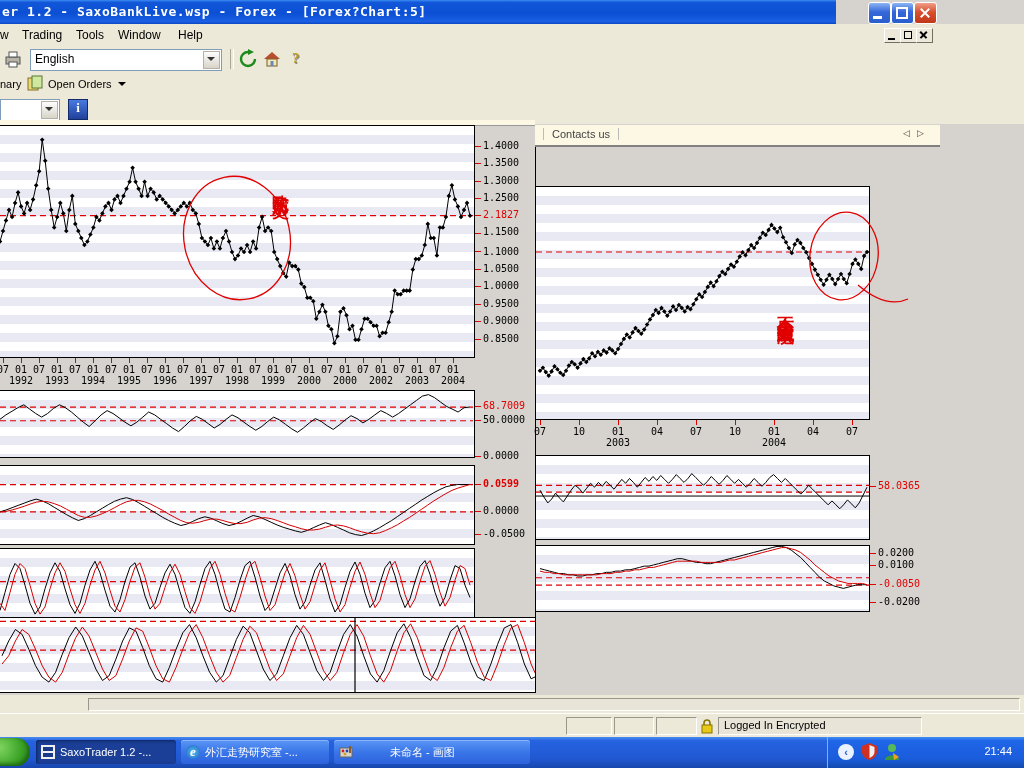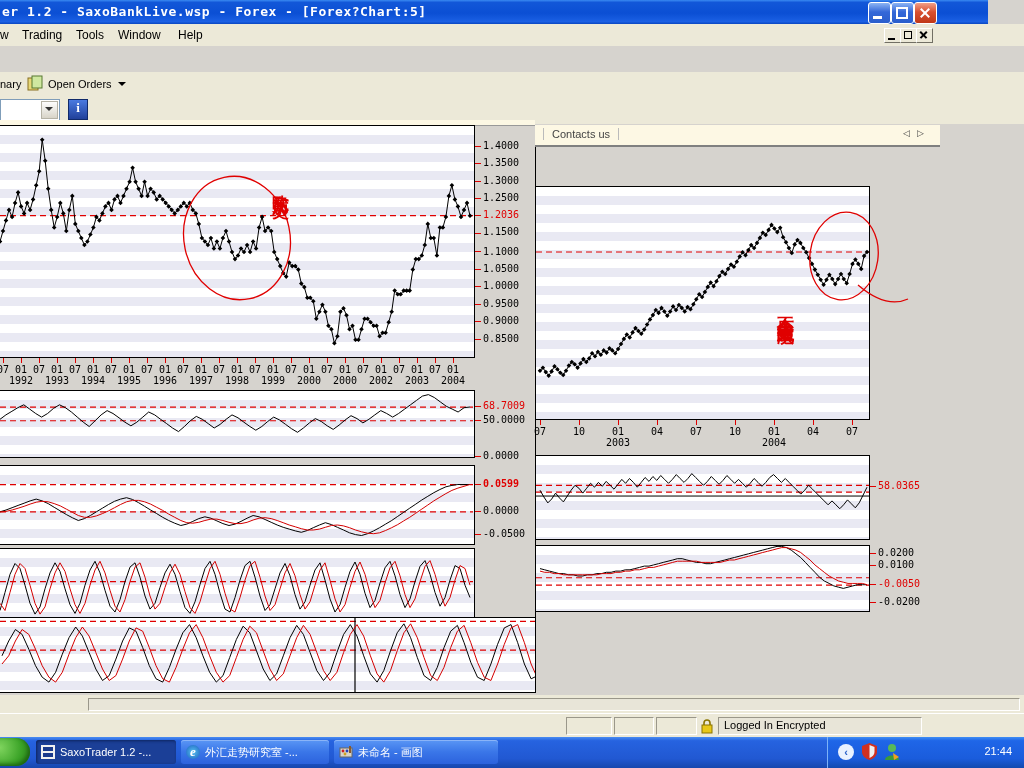--- a/index.html
+++ b/index.html
@@ -1,20 +1,20 @@
 <!DOCTYPE html>
 <html><head>
 <meta charset="utf-8">
 <style>
 html,body{margin:0;padding:0;background:#555;}
 #screen{position:relative;width:1024px;height:768px;overflow:hidden;background:#d6d3ce;
   font-family:"Liberation Sans",sans-serif;-webkit-font-smoothing:none;}
 .abs{position:absolute;}
 
-.titlebar{left:0;top:0;width:988px;height:24px;
+.titlebar{left:0;top:0;width:836px;height:24px;
   background:linear-gradient(180deg,#3a8af2 0%,#1257d8 10%,#0b4fd4 55%,#1b60e4 90%,#0a46c0 100%);
   color:#fff;font:bold 13px "DejaVu Sans Mono",monospace;line-height:24px;}
 .titletext{position:absolute;left:2px;top:0;white-space:nowrap;letter-spacing:.5px;}
 .winbtn{position:absolute;top:2px;width:21px;height:20px;border:1px solid #fff;border-radius:3px;
   background:linear-gradient(180deg,#8cb4f4,#3468d8 45%,#2a5ecc);}
 .winbtn.close{background:linear-gradient(180deg,#f0a088,#d85030 45%,#c03818);}
 .glyph-min{position:absolute;left:4px;bottom:4px;width:9px;height:3px;background:#fff;}
 .glyph-rest{position:absolute;left:4px;top:4px;width:8px;height:8px;border:2px solid #fff;background:transparent;}
 .glyph-x1,.glyph-x2{position:absolute;left:4px;top:9px;width:12px;height:2px;background:#fff;}
 .glyph-x1{transform:rotate(45deg);} .glyph-x2{transform:rotate(-45deg);}
@@ -104,20 +104,44 @@
       </span>
     <span class="mdibtn" style="left:900px;">
         <span class="mdi-rest"></span>
       </span>
     <span class="mdibtn" style="left:916px;">
         <span class="mdi-x1"></span>
         <span class="mdi-x2"></span>
       </span>
   </div>
 
+  <div class="abs toolbar1">
+    <svg class="tbicon" style="left:3px;" width="20" height="20">
+        <rect x="3" y="8" width="14" height="7" fill="#b8b5a8" stroke="#555"></rect>
+        <rect x="6" y="3" width="8" height="5" fill="#fff" stroke="#555"></rect>
+        <rect x="6" y="13" width="8" height="5" fill="#fff" stroke="#555"></rect>
+      </svg>
+    <span class="combo" style="left:30px;top:3px;width:190px;height:20px;">
+      <span class="val">English</span>
+      <span class="combobtn">
+          <span class="darr"></span>
+        </span>
+    </span>
+    <span class="sep" style="left:230px;"></span>
+    <svg class="tbicon" style="left:238px;" width="20" height="20">
+        <path d="M10 3 a7 7 0 1 0 7 7" fill="none" stroke="#1e8a1e" stroke-width="2.4"></path>
+        <path d="M10 0 l6 3 -6 3 z" fill="#1e8a1e"></path>
+      </svg>
+    <svg class="tbicon" style="left:262px;" width="20" height="20">
+        <path d="M2 10 L10 3 L18 10 Z" fill="#b84e2e"></path>
+        <rect x="5" y="10" width="10" height="7" fill="#f5e9b0" stroke="#7a5a2a"></rect>
+        <rect x="8.5" y="12" width="3" height="5" fill="#6688c8"></rect>
+      </svg>
+    <span class="abs" style="left:292px;top:4px;font:bold 15px 'Liberation Serif',serif;color:#c09a10;text-shadow:1px 1px 0 #888;">?</span>
+  </div>
 
   <div class="abs toolbar2">
     <span class="abs" style="left:0;top:6px;">nary</span>
     <svg class="abs" style="left:27px;top:3px;" width="17" height="17">
         <rect x="1" y="3" width="10" height="12" fill="#e8d878" stroke="#887020"></rect>
         <rect x="5" y="1" width="10" height="12" fill="#cfe8a0" stroke="#567830"></rect>
       </svg>
     <span class="abs" style="left:48px;top:6px;">Open Orders</span>
     <span class="darr abs" style="left:118px;top:10px;border-top-color:#000;"></span>
   </div>
@@ -146,21 +170,21 @@
   <div class="scalecol" style="left:475px;top:125px;width:60px;height:233px;">
       <span class="tick" style="top: 20.7128px;"></span>
       <span class="lbl" style="top: 14.7128px;">1.4000</span>
       <span class="tick" style="top: 38.266px;"></span>
       <span class="lbl" style="top: 32.266px;">1.3500</span>
       <span class="tick" style="top: 55.8191px;"></span>
       <span class="lbl" style="top: 49.8191px;">1.3000</span>
       <span class="tick" style="top: 73.3723px;"></span>
       <span class="lbl" style="top: 67.3723px;">1.2500</span>
       <span class="tick" style="top: 89.6617px;"></span>
-      <span class="lbl red" style="top: 83.6617px;">1.2036</span>
+      <span class="lbl red" style="top: 83.6617px;">2.1827</span>
       <span class="tick" style="top: 108.479px;"></span>
       <span class="lbl" style="top: 101px;">1.1500</span>
       <span class="tick" style="top: 126.032px;"></span>
       <span class="lbl" style="top: 121px;">1.1000</span>
       <span class="tick" style="top: 143.585px;"></span>
       <span class="lbl" style="top: 137.585px;">1.0500</span>
       <span class="tick" style="top: 161.138px;"></span>
       <span class="lbl" style="top: 155.138px;">1.0000</span>
       <span class="tick" style="top: 178.691px;"></span>
       <span class="lbl" style="top: 172.691px;">0.9500</span>
@@ -388,21 +412,21 @@
           <rect width="14" height="14" fill="#f0f0f0"></rect>
           <rect x="2" y="2" width="10" height="4" fill="#1a3a8c"></rect>
           <rect x="2" y="8" width="10" height="4" fill="#1a3a8c"></rect>
         </svg>
       <span class="tlabel">SaxoTrader 1.2 -...</span>
     </div>
     <div class="taskbtn inactive" style="left:181px;width:148px;">
       <span class="ticon" style="color:#fff;background:#3a76e8;font:bold italic 13px 'Liberation Serif',serif;text-align:center;line-height:14px;border-radius:7px;background:radial-gradient(circle,#58c0f0,#1a60c0);">e</span>
       <span class="tlabel">外汇走势研究室 -...</span>
     </div>
-    <div class="taskbtn inactive" style="left:334px;width:164px;">
+    <div class="taskbtn inactive" style="left:334px;width:164px;padding-left:32px;">
       <svg class="ticon" width="14" height="14">
           <rect x="1" y="3" width="12" height="9" fill="#d8d4c8" stroke="#666"></rect>
           <circle cx="4" cy="6" r="1.4" fill="#d02020"></circle>
           <circle cx="8" cy="6" r="1.4" fill="#2040c0"></circle>
           <circle cx="6" cy="9" r="1.4" fill="#d0a020"></circle>
           <rect x="10" y="1" width="2" height="7" fill="#8a5a2a"></rect>
         </svg>
       <span class="tlabel">未命名 - 画图</span>
     </div>
     <div class="tray">

